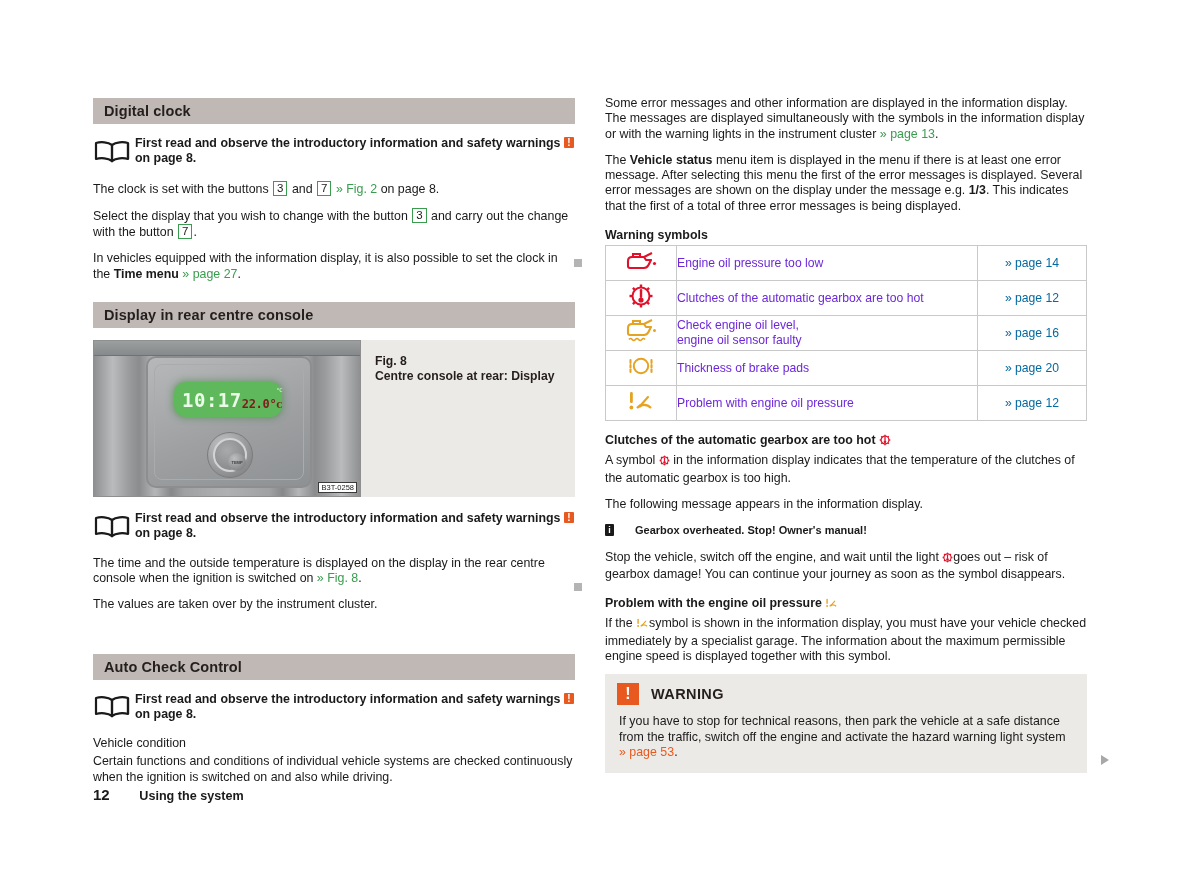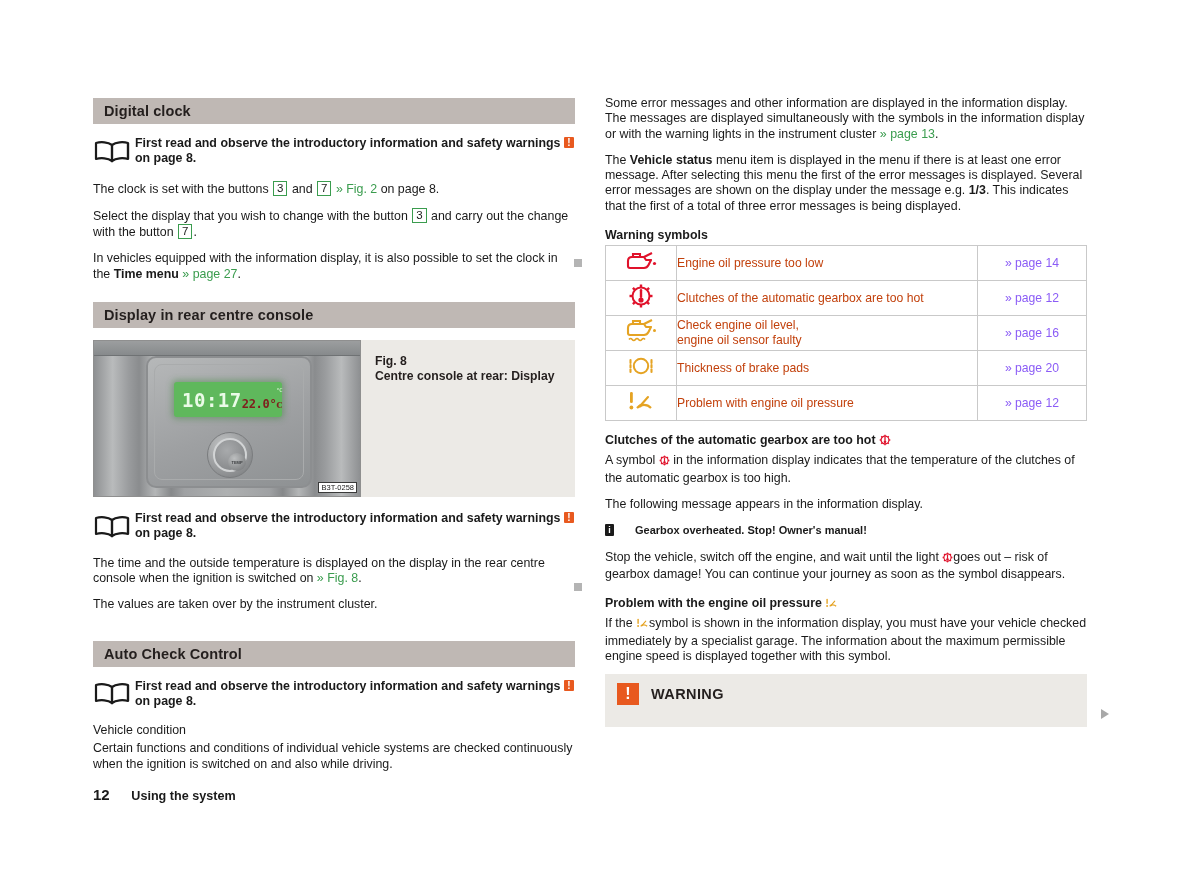--- a/index.html
+++ b/index.html
@@ -161,21 +161,21 @@
   .console-panel-inner {
     position: absolute;
     left: 6px; top: 6px; right: 6px; bottom: 6px;
     border: 1px solid #a9abac;
     border-radius: 8px;
   }
   .lcd {
     position: absolute;
     left: 26px; top: 24px; width: 108px; height: 35px;
     background: #5fb85c;
-    border-radius: 3px;
+    border-radius: 12px;
     box-shadow: 0 0 6px 2px rgba(60,130,60,0.45);
     display: flex;
     align-items: center;
     justify-content: space-between;
     padding: 0 8px;
     box-sizing: border-box;
   }
   .lcd-time {
     font-family: "DejaVu Sans Mono", monospace;
     font-size: 19px;
@@ -235,21 +235,21 @@
   .footer {
     position: absolute;
     left: 93px;
     top: 786px;
     font-size: 13px;
     color: #1a1a1a;
   }
   .footer .pg {
     font-weight: bold;
     font-size: 15px;
-    margin-right: 18px;
+    margin-right: 26px;
   }
   .footer .sect { font-weight: bold; font-size: 12.6px; }
 
   
   .tbl-title {
     font-size: 12.4px;
     font-weight: bold;
     margin: 0 0 3px 0;
     color: #1a1a1a;
   }
@@ -265,27 +265,27 @@
   }
   td.sym {
     width: 70px;
     text-align: center;
     height: 34px;
   }
   td.desc {
     font-size: 12.2px;
     line-height: 14.6px;
     padding: 5px 8px 5px 9px;
-    color: #c2410c;
+    color: #6d28d9;
   }
   td.pgref {
     width: 108px;
     text-align: center;
     font-size: 12.2px;
-    color: #8b5cf6;
+    color: #0369a1;
   }
 
   
   .info-line {
     display: flex;
     align-items: flex-start;
     margin: 0 0 11px 0;
   }
   .info-chip {
     flex: 0 0 auto;
@@ -431,21 +431,21 @@
         <span>First read and observe the introductory information and safety warn­ings</span>
         <span class="excl-chip">!</span>
         <span>on page 8.</span>
       </div>
     </div>
 
     <p class="body">
       <span>The time and the outside temperature is displayed on the display in the rear cen­tre console when the ignition is switched on </span><span class="ref">» Fig. 8</span><span>.</span>
     </p>
 
-    <p class="body" style="margin-bottom:28px">The values are taken over by the instrument cluster.</p>
+    <p class="body" style="margin-bottom:41px">The values are taken over by the instrument cluster.</p>
 
     <div class="section-bar">Auto Check Control</div>
 
     <div class="note">
       <div class="bookwrap">
         <svg width="38" height="22" viewBox="0 0 38 22">
           <path d="M19 4 C15 1, 8 0.5, 3 2 L3 18 C8 16.5, 15 17, 19 20 Z" fill="none" stroke="#1a1a1a" stroke-width="2.2" stroke-linejoin="round"></path>
           <path d="M19 4 C23 1, 30 0.5, 35 2 L35 18 C30 16.5, 23 17, 19 20 Z" fill="none" stroke="#1a1a1a" stroke-width="2.2" stroke-linejoin="round"></path>
           <line x1="35" y1="2" x2="35" y2="18" stroke="#1a1a1a" stroke-width="2.2"></line>
         </svg>
@@ -653,20 +653,23 @@
             <line x1="21" y1="8" x2="13.5" y2="16.5" stroke="#e5a323" stroke-width="2.4" stroke-linecap="round"></line>
             <circle cx="13" cy="17" r="1.8" fill="#e5a323"></circle>
           </svg></span><span>symbol is shown in the information display, you must have your vehicle checked immediately by a specialist garage. The information about the maximum permissible engine speed is displayed together with this symbol.</span>
     </p>
 
     <div class="warnbox">
       <div class="warnbox-head">
         <div class="warn-icon">!</div>
         <div class="warn-title">WARNING</div>
       </div>
+      <div class="warnbox-body">
+        <span>If you have to stop for technical reasons, then park the vehicle at a safe dis­tance from the traffic, switch off the engine and activate the hazard warning light system </span><span class="ref-orange">» page 53</span><span>.</span>
+      </div>
       <div class="cont-arrow"></div>
     </div>
   </div>
 
   <div class="footer">
     <span class="pg">12</span>
     <span class="sect">Using the system</span>
   </div>
 
 </div>

